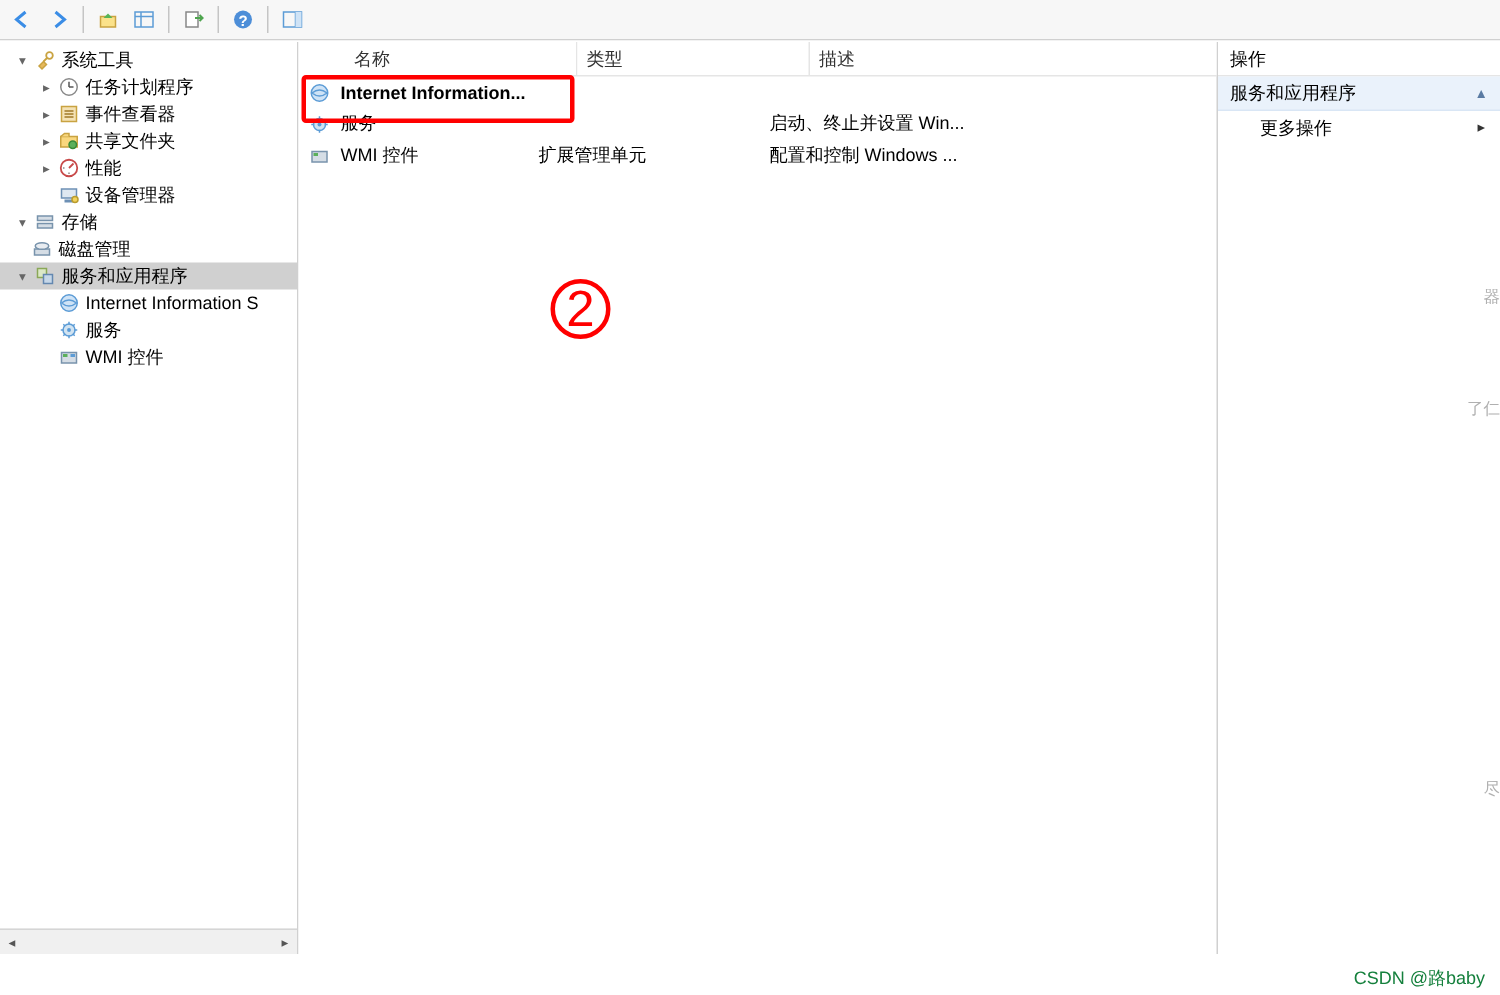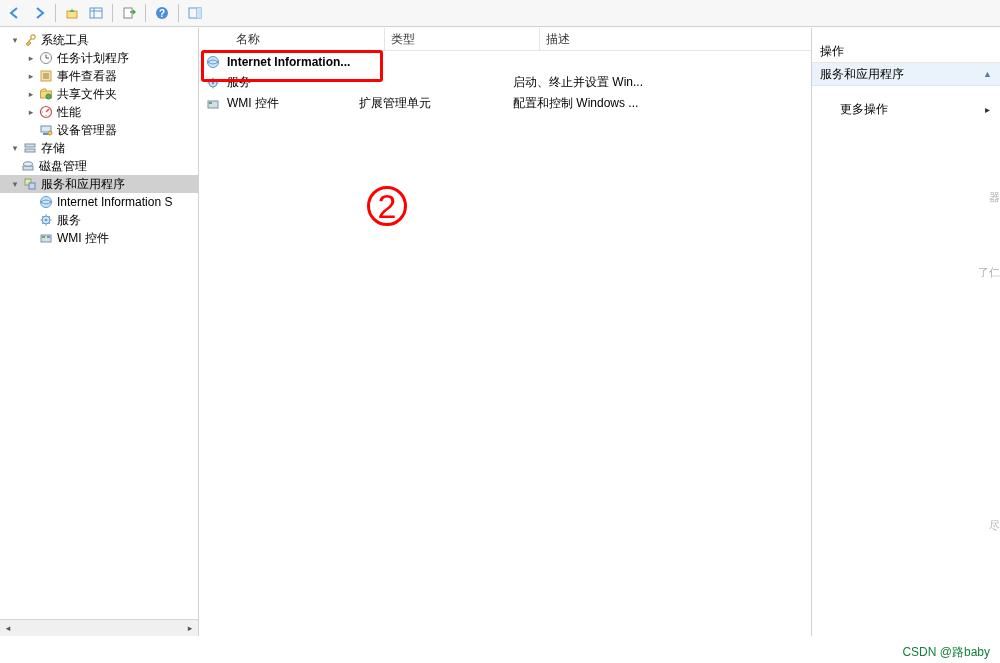--- a/index.html
+++ b/index.html
@@ -177,35 +177,34 @@
       display: flex;
       flex-direction: column;
     }
     .actions-title {
       height: 22px;
       padding: 0 8px;
       display: flex;
       align-items: center;
       border-bottom: 1px solid #e5e5e5;
       color: #000;
-      margin-top: 12px;
     }
     .actions-category {
       background: #eaf2fb;
       border-bottom: 1px solid #d9e6f5;
       height: 22px;
       padding: 0 8px;
       display: flex;
       align-items: center;
       justify-content: space-between;
       cursor: pointer;
     }
     .actions-item {
       height: 22px;
-      padding: 12px 10px 0 28px;
+      padding: 0 10px 0 28px;
       display: flex;
       align-items: center;
       justify-content: space-between;
       cursor: pointer;
       font-family: Liberation Serif, serif;
     }
     .edge-letters {
       position: absolute;
       right: 0;
       color: #b0b0b0;

